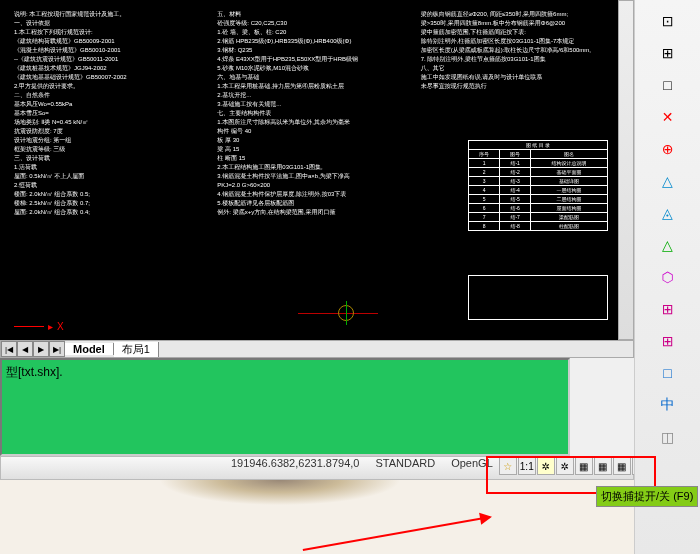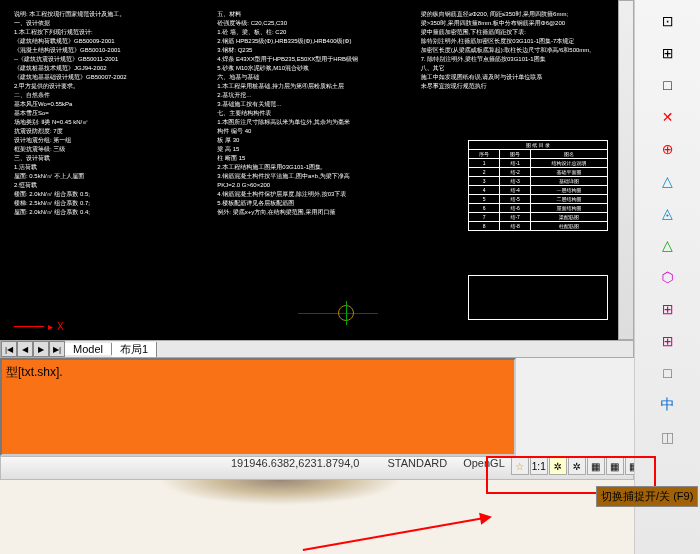--- a/index.html
+++ b/index.html
@@ -15,36 +15,36 @@
 .ucs-line{width:30px;height:1px;background:red}
 .crosshair{position:absolute;right:240px;bottom:15px;width:80px;height:24px}
 .crosshair::before{content:"";position:absolute;left:0;top:12px;width:80px;height:1px;background:#b00}
 .crosshair::after{content:"";position:absolute;left:48px;top:0;width:1px;height:24px;background:#0a0}
 .crosshair .circ{position:absolute;left:40px;top:4px;width:16px;height:16px;border:1px solid #a80;border-radius:50%}
 .vscroll{position:absolute;left:618px;top:0;width:16px;height:340px;background:linear-gradient(#eee,#ddd);border:1px solid #aaa}
 .tabs{position:absolute;left:0;top:340px;width:634px;height:18px;background:#e8e8e8;display:flex;align-items:center;font-size:11px;border:1px solid #aaa}
 .tabs .nav{display:flex}
 .tabs .nav span{width:16px;height:16px;border:1px solid #888;background:#ddd;display:flex;align-items:center;justify-content:center;font-size:8px;cursor:pointer}
 .tabs .tab{padding:0 8px;border-right:1px solid #888;background:#fff;cursor:pointer}
-.tabs .tab.active{font-weight:normal}
-.cmdwin{position:absolute;left:0;top:358px;width:516px;height:98px;background:#f97316;border:2px inset #ccc;padding:4px;font-family:"SimSun",monospace;font-size:12px}
+.tabs .tab.active{font-weight:bold}
+.cmdwin{position:absolute;left:0;top:358px;width:570px;height:98px;background:#22c55e;border:2px inset #ccc;padding:4px;font-family:"SimSun",monospace;font-size:12px}
 .statusbar{position:absolute;left:0;top:456px;width:634px;height:24px;background:linear-gradient(#f8f8f8,#e0e0e0);border:1px solid #bbb;display:flex;align-items:flex-start;font-size:11px}
 .sb-coords{margin-left:230px;color:#333}
-.sb-std{margin-left:28px;color:#333}
+.sb-std{margin-left:16px;color:#333}
 .sb-gl{margin-left:16px;color:#333}
 .sb-icons{margin-left:6px;display:flex;gap:1px}
 .sb-icons span{width:18px;height:18px;border:1px solid #aaa;background:#eee;display:flex;align-items:center;justify-content:center;font-size:10px;cursor:pointer}
 .bgimg{position:absolute;left:0;top:480px;width:634px;height:74px;background:radial-gradient(ellipse at 280px 0,#998877 0,#ccbb99 60px,#f5f0e8 120px)}
 .rightpanel{position:absolute;left:634px;top:0;width:66px;height:554px;background:linear-gradient(#f5f5f5,#e8e8e8);border-left:1px solid #ccc}
 .rp-icons{display:flex;flex-direction:column;align-items:center;padding-top:10px;gap:10px}
 .rp-icons .ic{width:22px;height:22px;display:flex;align-items:center;justify-content:center;font-size:14px;cursor:pointer}
 .redbox{position:absolute;left:486px;top:456px;width:170px;height:38px;border:2px solid red;pointer-events:none}
 .arrow{position:absolute;left:300px;top:516px;width:190px;height:2px;background:red;transform:rotate(-10deg);transform-origin:right}
 .arrow::after{content:"";position:absolute;right:-2px;top:-5px;border-left:12px solid red;border-top:6px solid transparent;border-bottom:6px solid transparent}
-.tooltip{position:absolute;left:596px;top:486px;background:#a16207;border:1px solid #888;padding:2px 4px;font-size:11px;white-space:nowrap}
+.tooltip{position:absolute;left:596px;top:486px;background:#84cc16;border:1px solid #888;padding:2px 4px;font-size:11px;white-space:nowrap}
 </style>
 </head>
 <body>
 
 <div class="drawing">
   <div class="drawing-content">
     <div class="col" id="c1">
         <p>说明: 本工程按现行国家规范设计及施工。</p>
         <p>一、设计依据</p>
         <p>1.本工程按下列现行规范设计:</p>

